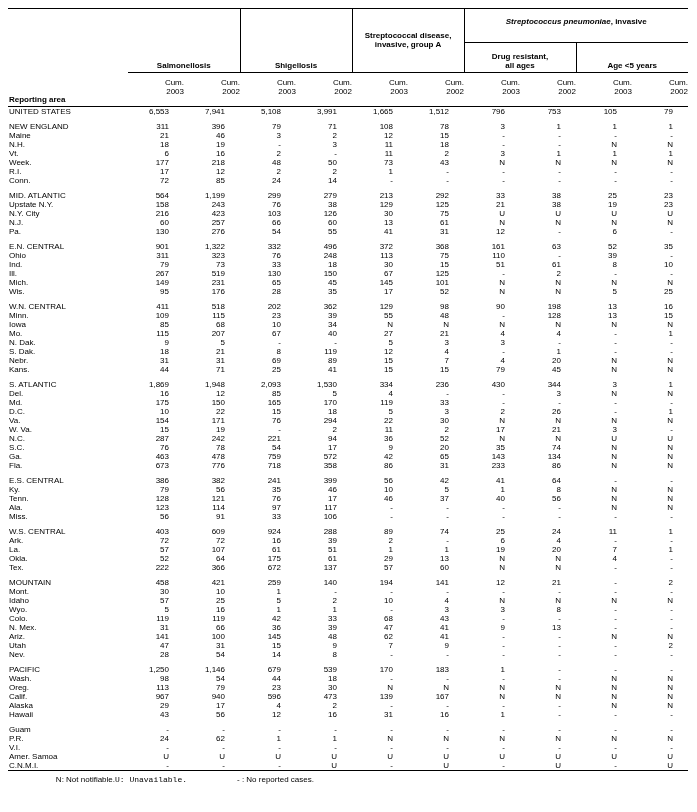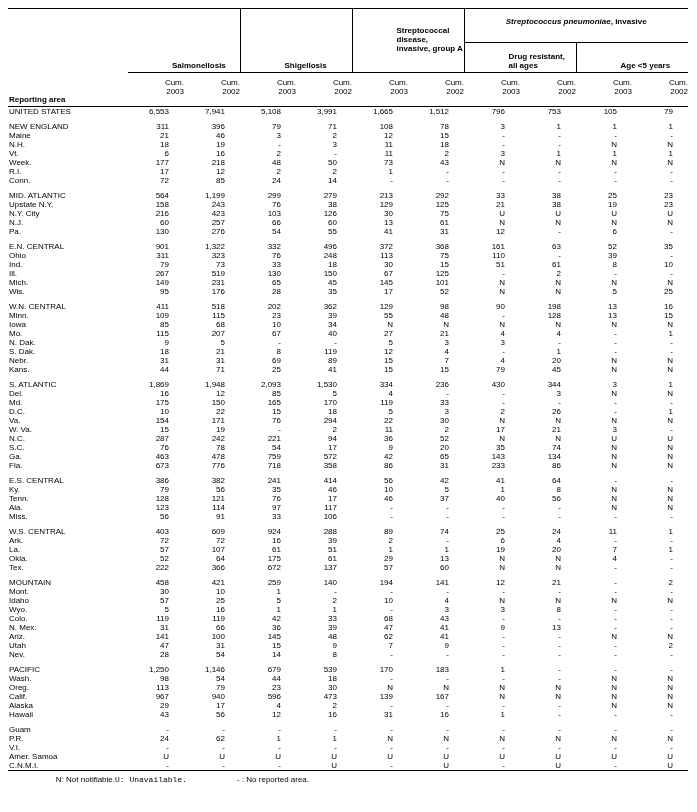--- a/index.html
+++ b/index.html
@@ -11,21 +11,21 @@
   }
   .title { font-size: 8.5px; font-weight: bold; line-height: 10px; width: 681px; margin-bottom: 5px; }
   table.main {
     border-collapse: collapse; table-layout: fixed; width: 680px;
     border-top: 1px solid #000; border-bottom: 1px solid #000;
   }
   th, td { font-size: 8px; padding: 0; }
   thead th { font-weight: bold; line-height: 9px; }
   .area-h { text-align: left; vertical-align: bottom; padding-left: 1px; padding-bottom: 2px; border-bottom: 1px solid #000; }
   .spanning { text-align: center; vertical-align: bottom; border-bottom: 1px solid #000; height: 17px; padding-bottom: 16px; }
-  .grp { text-align: left; vertical-align: bottom; border-bottom: 1px solid #000; padding-bottom: 2px; height: 27px; padding-left: 44px; }
+  .grp { text-align: center; vertical-align: bottom; border-bottom: 1px solid #000; padding-bottom: 2px; height: 27px; }
   .mid { vertical-align: middle; }
   .vl { border-left: 1px solid #000; }
   .sub { text-align: right; vertical-align: bottom; padding: 3px 0 10px 8px; border-bottom: 1px solid #000; height: 20px; font-weight: normal; line-height: 9px; }
   tbody td { height: 9px; line-height: 9px; vertical-align: bottom; }
   td.area { text-align: left; padding-left: 1px; white-space: nowrap; }
   td.num  { text-align: right; padding-right: 15px; white-space: nowrap; }
   tr.gap td { height: 6px; }
   .footnotes { width: 681px; margin-top: 3px; font-size: 8px; line-height: 11px; }
   .leg { display: inline-block; }
   .leg-0 { width: 107px; text-align: right; }
@@ -621,21 +621,21 @@
           <td class="num">N</td>
         </tr>
         <tr class="gap">
           <td colspan="11"></td>
         </tr>
         <tr>
           <td class="area">E.S. CENTRAL</td>
           <td class="num">386</td>
           <td class="num">382</td>
           <td class="num">241</td>
-          <td class="num">414</td>
+          <td class="num">399</td>
           <td class="num">56</td>
           <td class="num">42</td>
           <td class="num">41</td>
           <td class="num">64</td>
           <td class="num">-</td>
           <td class="num">-</td>
         </tr>
         <tr>
           <td class="area">Ky.</td>
           <td class="num">79</td>
@@ -1023,17 +1023,17 @@
           <td class="num">-</td>
           <td class="num">U</td>
           <td class="num">-</td>
           <td class="num">U</td>
         </tr>
       </tbody>
   </table>
 
   <div class="footnotes">
     <div>
-      <span class="leg leg-0">N: Not notifiable.</span><span class="leg leg-1">U: Unavailable.</span><span class="leg">- : No reported area.</span>
+      <span class="leg leg-0">N: Not notifiable.</span><span class="leg leg-1">U: Unavailable.</span><span class="leg">- : No reported cases.</span>
     </div>
   </div>
 
 </div>
 
 </body></html>

